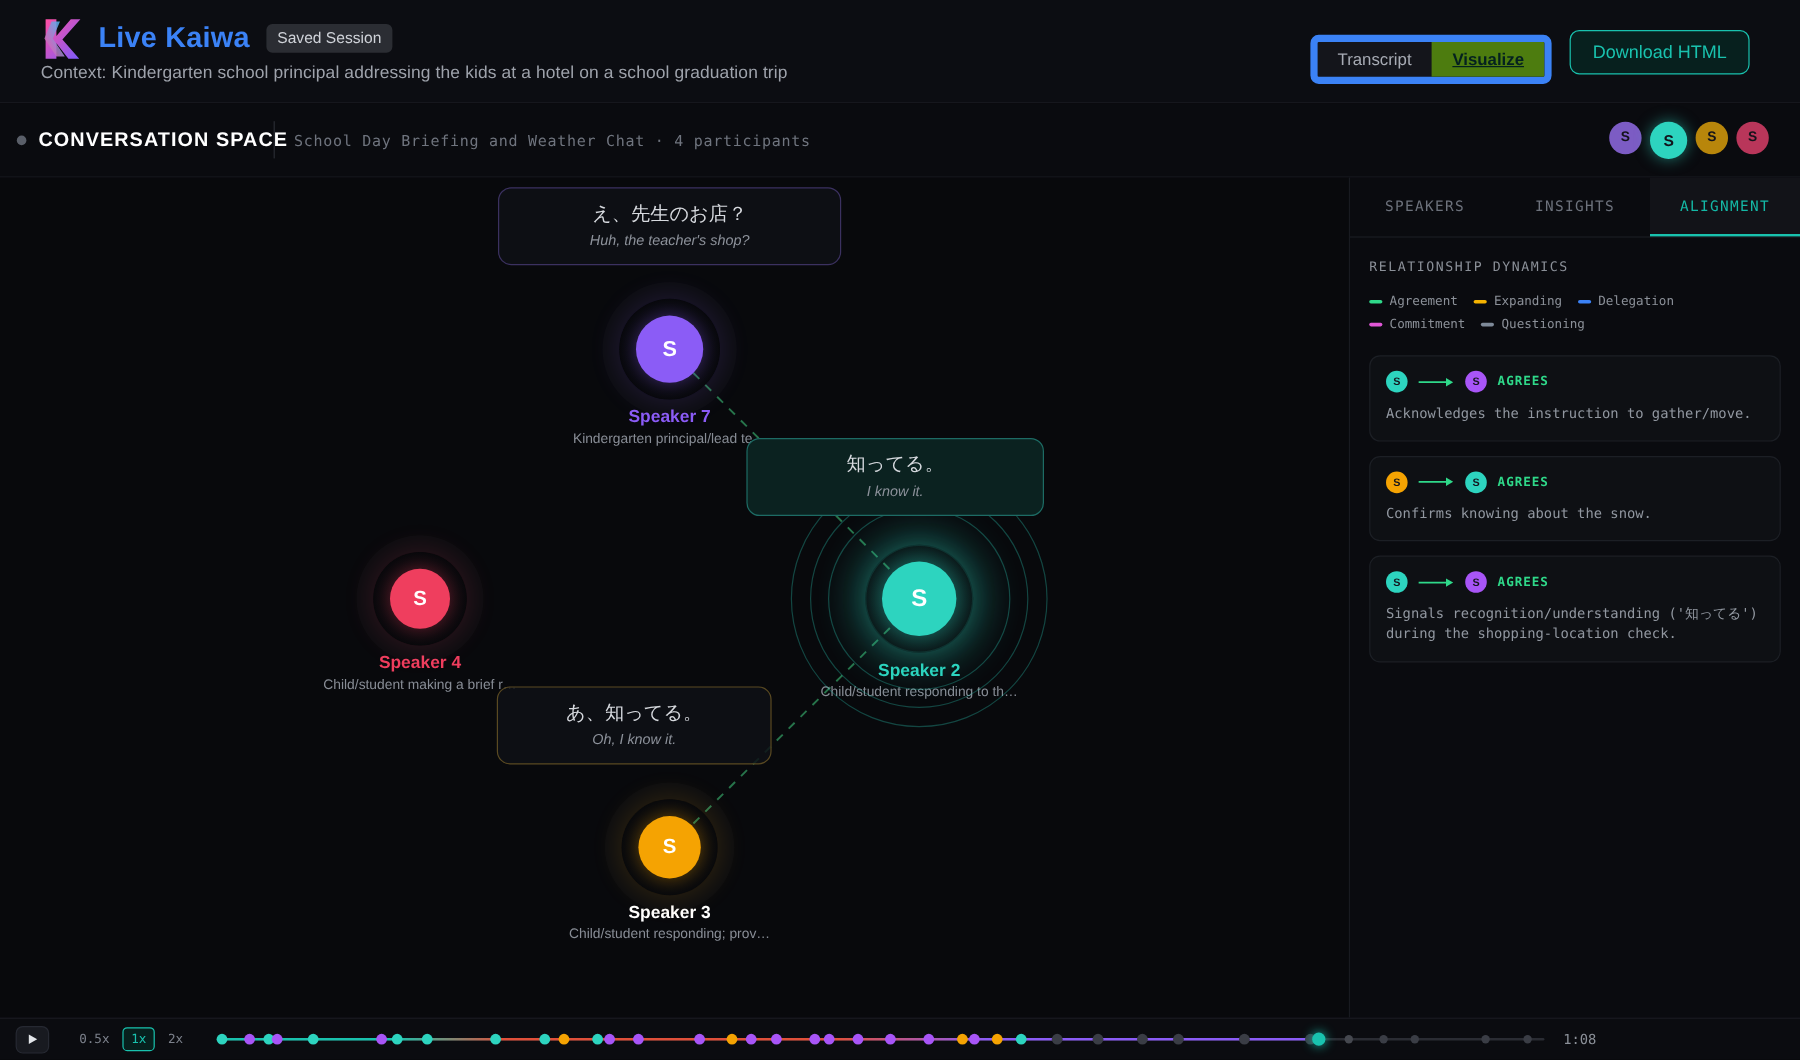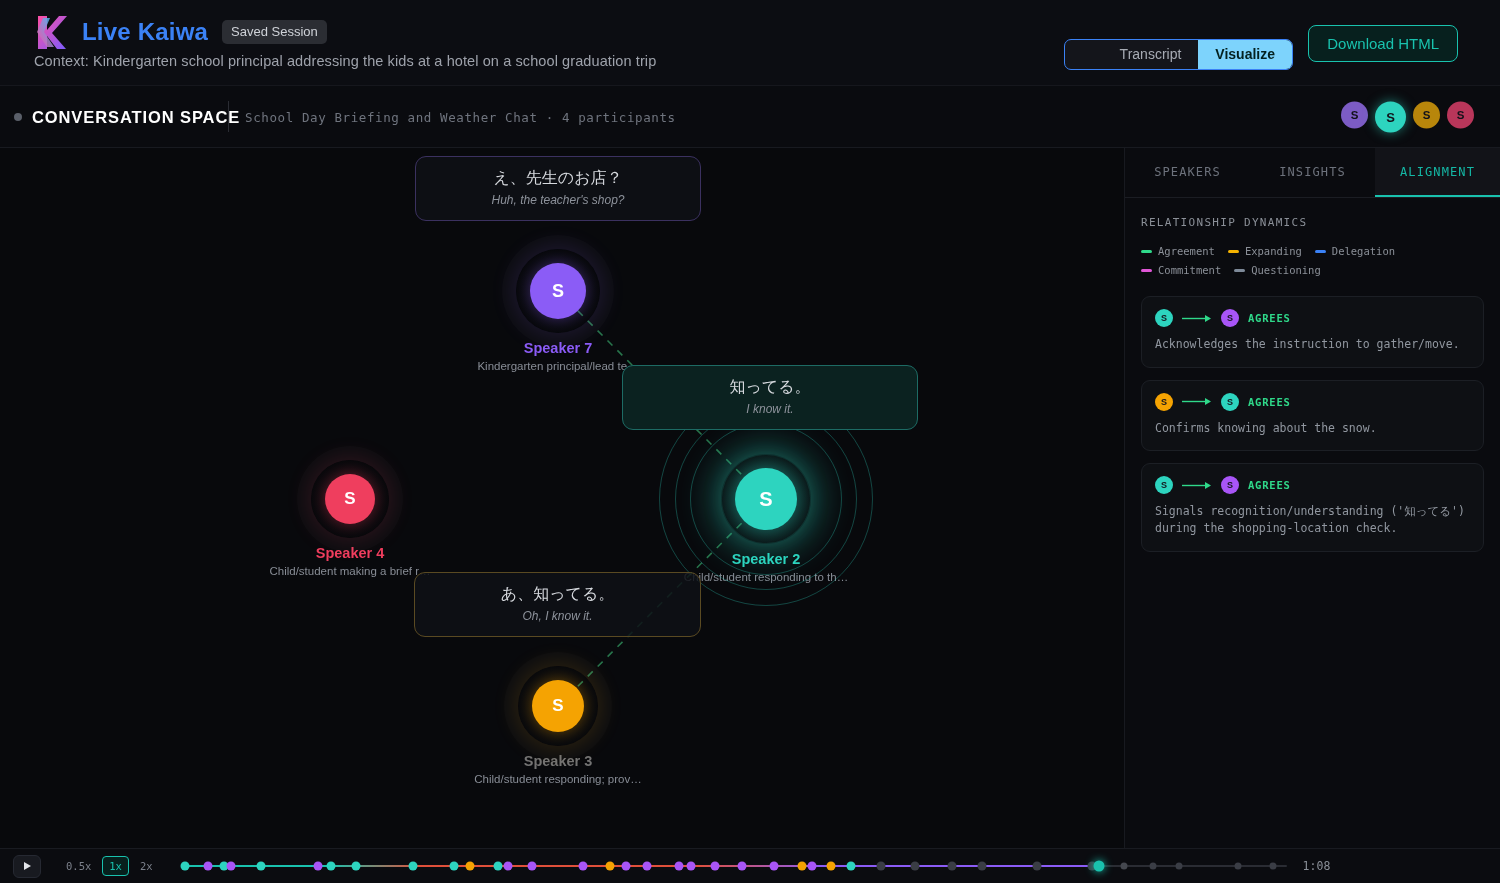--- a/index.html
+++ b/index.html
@@ -27,30 +27,30 @@
   }
   .saved-pill {
     background: #2b2d33; color: #cfd2d8;
     font-size: 13px; padding: 4px 9px 5px; border-radius: 5px;
   }
   .context-line {
     position: absolute; left: 34px; top: 53px;
     font-size: 14.5px; color: #9ea2ab; letter-spacing: .1px;
   }
   .seg-wrap {
-    position: absolute; right: 207px; top: 39px;
-    display: flex; background: #14151b; border: 1px solid #3b82f6;
-    border-radius: 7px; overflow: hidden; padding-left: 38px;
+    position: absolute; right: 207px; top: 29px;
+    display: flex; background: #14151b; border: 6px solid #3b82f6;
+    border-radius: 7px; overflow: hidden;
   }
   .seg-btn {
     font-size: 14px; padding: 6px 17px 7px; color: #a7abb4;
     background: transparent; border: 0; cursor: pointer;
     font-family: "Liberation Sans", sans-serif;
   }
-  .seg-btn.active { background: #7dd3fc; color: #04211f; font-weight: bold; }
+  .seg-btn.active { background: #4d7c0f; color: #04211f; font-weight: bold; text-decoration: underline; }
   .dl-btn {
     position: absolute; right: 42px; top: 25px;
     font-size: 15px; color: #19c2ae; background: #07201e;
     border: 1px solid #19c2ae; border-radius: 8px;
     padding: 9px 18px; cursor: pointer;
     font-family: "Liberation Sans", sans-serif;
   }
 
   
   .space-bar {
@@ -250,42 +250,42 @@
     <div class="nm" style="color:#2dd4bf;">Speaker 2</div>
     <div class="role">Child/student responding to th…</div>
     </div>
     <div class="node" style="left: 448px; top: 518px; width: 220px;">
     <div style="position:relative;height:80px;">
 
       <div class="ring" style="width:80px;height:80px;box-shadow:0 0 0 14px rgba(255,255,255,.018), 0 0 22px 4px #f5a30222;background:radial-gradient(circle,#f5a30222 0%,rgba(0,0,0,0) 72%);">
         <div class="ball" style="width:52px;height:52px;background:#f5a302;font-size:17px;box-shadow:0 0 14px #f5a30255;">S</div>
       </div>
     </div>
-    <div class="nm" style="color:#737373;">Speaker 3</div>
+    <div class="nm" style="color:#ffffff;">Speaker 3</div>
     <div class="role">Child/student responding; prov…</div>
     </div>
     <div class="node" style="left: 240px; top: 312px; width: 220px;">
     <div style="position:relative;height:78px;">
 
       <div class="ring" style="width:78px;height:78px;box-shadow:0 0 0 14px rgba(255,255,255,.018), 0 0 22px 4px #ef3e5e22;background:radial-gradient(circle,#ef3e5e22 0%,rgba(0,0,0,0) 72%);">
         <div class="ball" style="width:50px;height:50px;background:#ef3e5e;font-size:17px;box-shadow:0 0 14px #ef3e5e55;">S</div>
       </div>
     </div>
     <div class="nm" style="color:#ef3e5e;">Speaker 4</div>
     <div class="role">Child/student making a brief r…</div>
     </div>
     <div class="bubble" style="left: 415px; top: 8px; width: 286px; border: 1px solid rgb(59, 49, 96);">
       <div class="jp">え、先生のお店？</div>
                   <div class="en">Huh, the teacher's shop?</div>
     </div>
-    <div class="bubble" style="left: 622px; top: 217px; width: 296px; border: 1px solid rgb(29, 107, 100); background: rgb(11, 34, 32);">
+    <div class="bubble" style="left: 622px; top: 217px; width: 248px; border: 1px solid rgb(29, 107, 100); background: rgb(11, 34, 32);">
       <div class="jp">知ってる。</div>
                   <div class="en">I know it.</div>
     </div>
-    <div class="bubble" style="left: 414px; top: 424px; width: 287px; border: 1px solid rgb(90, 74, 34);">
+    <div class="bubble" style="left: 414px; top: 424px; width: 229px; border: 1px solid rgb(90, 74, 34);">
       <div class="jp">あ、知ってる。</div>
                   <div class="en">Oh, I know it.</div>
     </div>
   </div>
 
 <div class="panel">
   <div class="tabs">
       <button class="tab">SPEAKERS</button>
       <button class="tab">INSIGHTS</button>
       <button class="tab active">ALIGNMENT</button>

